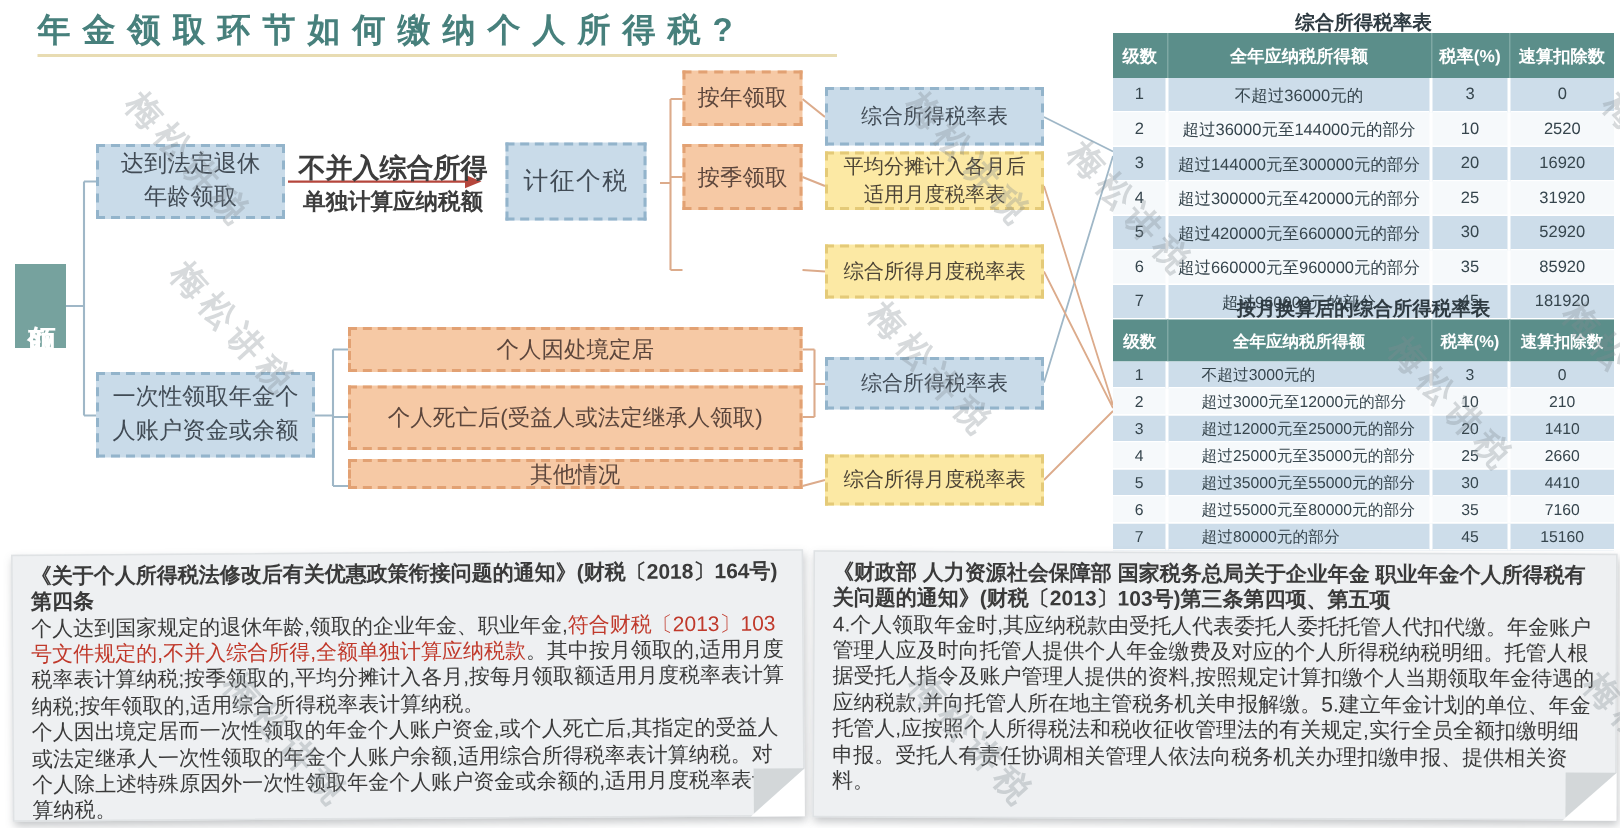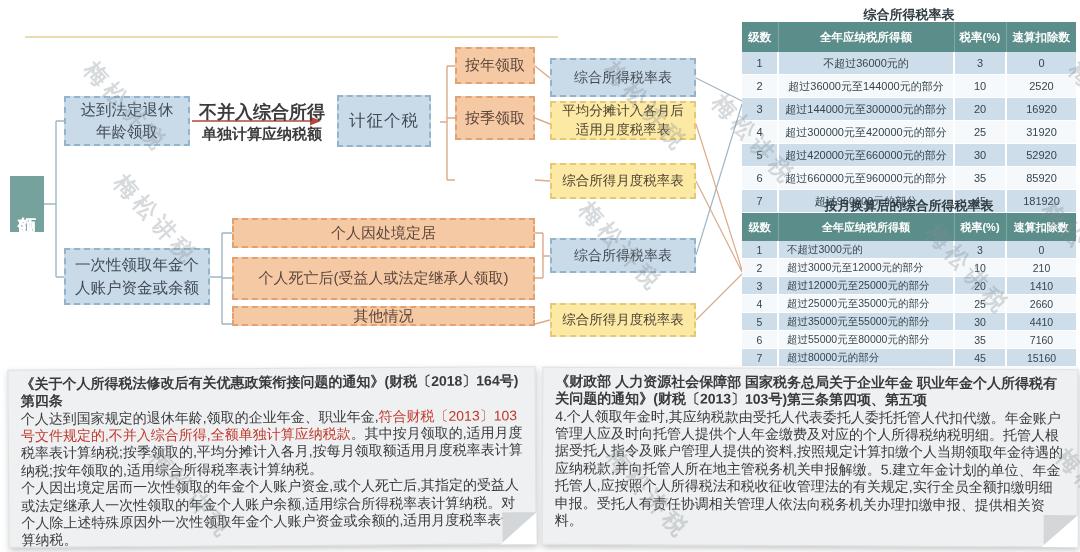--- a/index.html
+++ b/index.html
@@ -27,21 +27,21 @@
   table.tax th{background:#5b8e8a;color:#fff;font-weight:bold;border-left:1px solid #7fa8a4;}
   table.tax th:first-child{border-left:none;}
   table.tax td{color:#36454d;text-align:center;border-left:2px solid #fff;border-bottom:1px solid #fff;}
   table.tax td:first-child{border-left:none;}
   table.tax tr.odd td{background:#cdddea;}
   table.tax tr.even td{background:#f6f9fb;}
   table.t1 th{height:28px;font-size:11.5px;}
   table.t1 td{height:20px;font-size:11px;}
   table.t2 th{height:26px;font-size:11px;}
   table.t2 td{height:15px;font-size:10.5px;}
-  table.t2 td:nth-child(2){text-align:left;padding-left:8px;}
+  table.t2 td:nth-child(2){text-align:left;padding-left:22px;}
   
   .note{position:absolute;background:#eef0f2;border:1px solid #dfe2e4;
         box-shadow:1px 3px 6px rgba(90,95,100,.35);padding:5px 12px 10px;
         font-size:14px;line-height:1.24;color:#3a3a3a;box-sizing:border-box;z-index:2;}
   .note::before{content:"";position:absolute;right:-1px;bottom:-1px;width:0;height:0;
         border-left:36px solid transparent;border-bottom:32px solid #fff;}
   .note::after{content:"";position:absolute;right:-1px;bottom:-1px;width:0;height:0;
         border-right:34px solid transparent;border-top:30px solid #d3d7d9;transform:translateY(-2px);}
   .note .t{font-weight:bold;}
   .note p{margin:0;}
@@ -70,20 +70,21 @@
 
     <path d="M210 277 H222 M222 233 V324 M222 233 H232 M222 278 H232 M222 324 H232" stroke="#9fb7c7" stroke-width="1.4" fill="none"></path>
 
     <path d="M535 233 H543 M535 278 H543 M543 233 V278 M543 256 H550 M535 324 L550 320" stroke="#dcab8b" stroke-width="1.4" fill="none"></path>
 
     <path d="M696 78 L742 101 M696 255 L742 104" stroke="#9fb7c7" stroke-width="1.2" fill="none"></path>
 
     <path d="M696 124 L742 270 M696 181 L742 272 M696 320 L742 274" stroke="#dcab8b" stroke-width="1.2" fill="none"></path>
   </svg>
 
+  <div class="page-title">年金领取环节如何缴纳个人所得税?</div>
   <div class="title-underline"></div>
 
   <div class="root-node">领取</div>
 
   <div class="box b-blue" style="left:64px;top:96px;width:126px;height:50px;font-size:15.5px;line-height:1.4;padding:0 10px;">达到法定退休年龄领取</div>
 
   <div class="arrow-label" style="left:192px;top:100px;width:140px;font-size:18px;">不并入综合所得</div>
   <div class="arrow-label" style="left:186px;top:125px;width:152px;font-size:15px;">单独计算应纳税额</div>
 
   <div class="box b-blue" style="left:337px;top:95px;width:94px;height:52px;font-size:16.5px;letter-spacing:1px;">计征个税</div>

